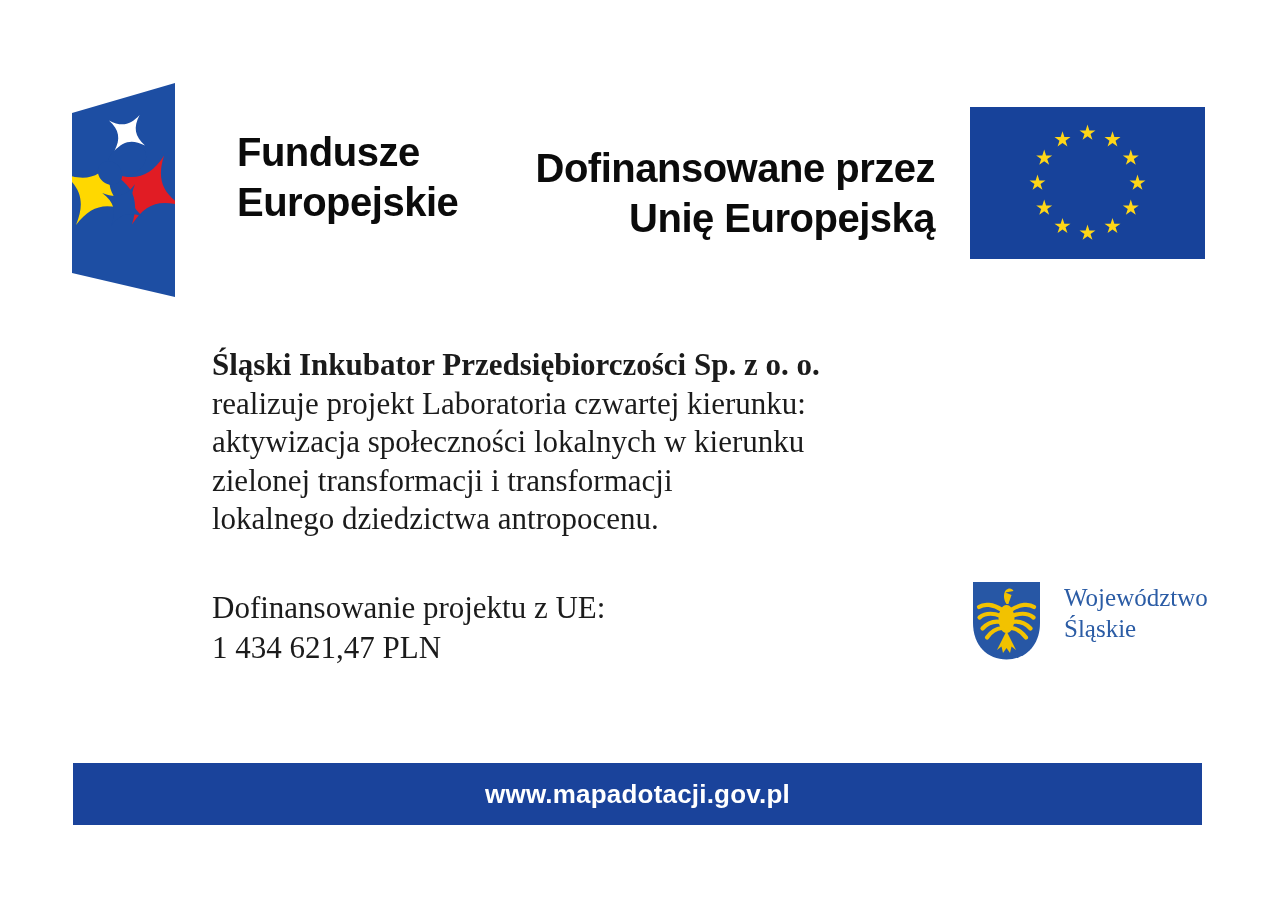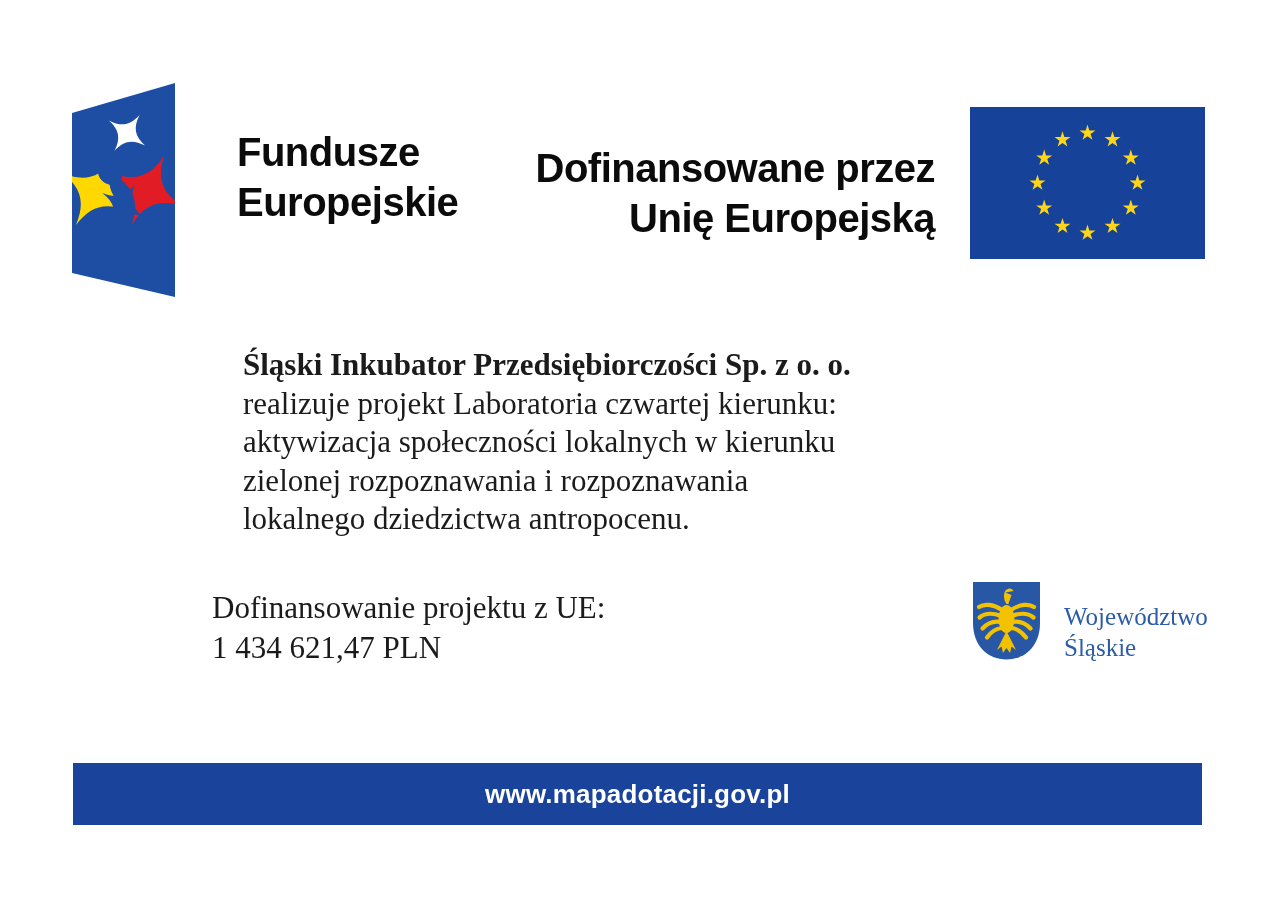--- a/index.html
+++ b/index.html
@@ -34,30 +34,29 @@
     font-weight:bold;font-size:40px;line-height:50px;color:#0b0b0b;
     letter-spacing:-0.5px;
     margin-top:16px;
   }
   .eu-flag{position:absolute;left:970px;top:107px;width:235px;height:152px;}
   
   .body-text{
     position:absolute;left:212px;top:346px;width:740px;
     font-family:"Liberation Serif",serif;font-size:31px;line-height:38.5px;
     color:var(--text_black);
-    margin-left:31px;
   }
   .body-text .bold{font-weight:bold;}
   .funding-text{
     position:absolute;left:212px;top:588px;
     font-family:"Liberation Serif",serif;font-size:31px;line-height:40px;
     color:var(--text_black);
   }
   
-  .region{position:absolute;left:970px;top:579px;display:flex;align-items:flex-end;gap:21px;}
+  .region{position:absolute;left:970px;top:579px;display:flex;align-items:flex-start;gap:21px;}
   .region svg{width:73px;height:84px;flex:none;}
   .region-name{
     padding-top:3px;
     font-family:"Liberation Serif",serif;font-size:25px;line-height:31px;
     color:var(--region_text_blue);
   }
   
   .footer-bar{
     position:absolute;left:73px;top:763px;width:1129px;height:62px;
     background:var(--bar_blue);
@@ -119,21 +118,21 @@
       <use href="#eustar" transform="translate(67.5,76)"></use>
       <use href="#eustar" transform="translate(74.2,51)"></use>
       <use href="#eustar" transform="translate(92.5,32.7)"></use>
     </g>
   </svg>
 
   <div class="body-text">
     <span class="line bold">Śląski Inkubator Przedsiębiorczości Sp. z o. o.</span>
     <span class="line">realizuje projekt Laboratoria czwartej kierunku:</span>
     <span class="line">aktywizacja społeczności lokalnych w kierunku</span>
-    <span class="line">zielonej rozpoznawania i rozpoznawania</span>
+    <span class="line">zielonej transformacji i transformacji</span>
     <span class="line">lokalnego dziedzictwa antropocenu.</span>
   </div>
 
   <div class="funding-text">
     <span class="line">Dofinansowanie projektu z UE:</span>
     <span class="line">1 434 621,47 PLN</span>
   </div>
 
   <div class="region">
     <svg viewBox="0 0 73 84" aria-hidden="true">

